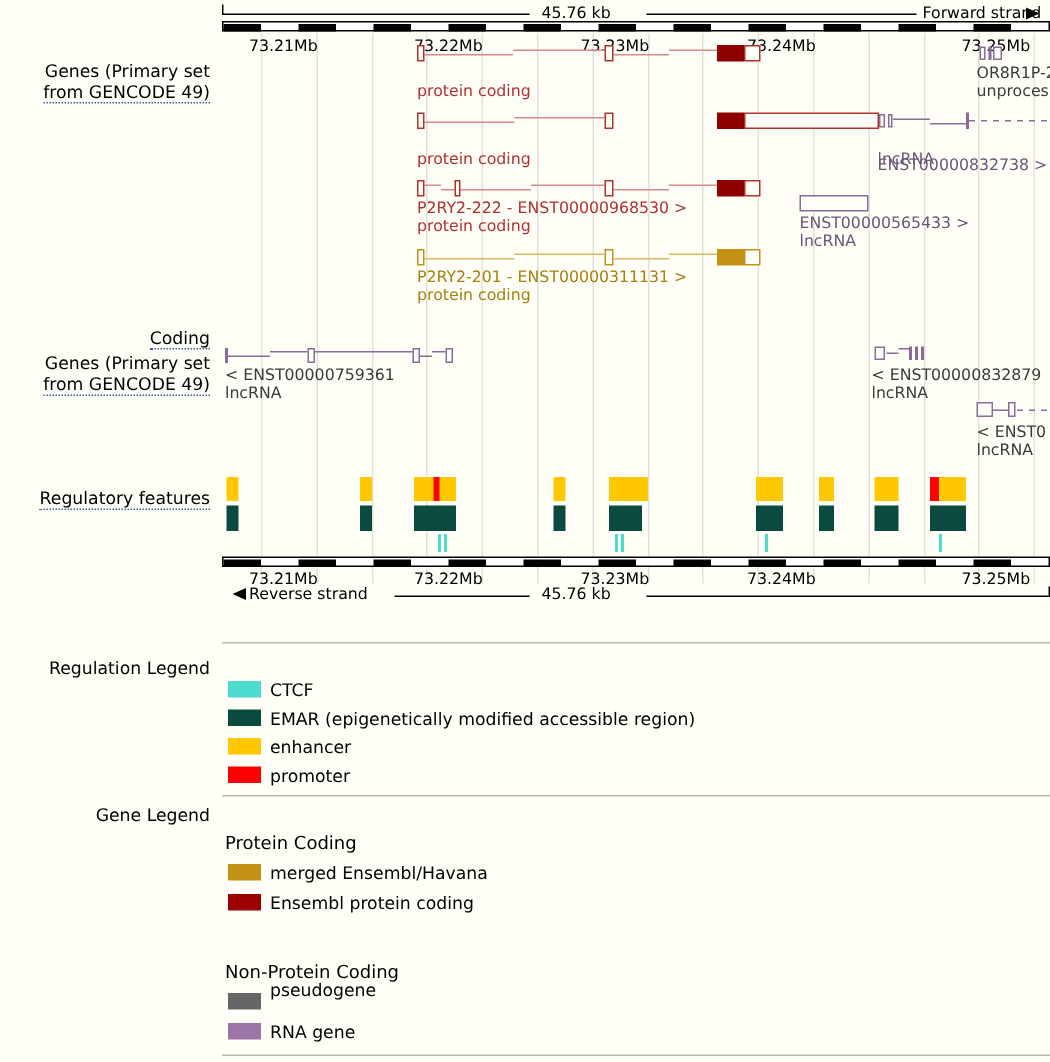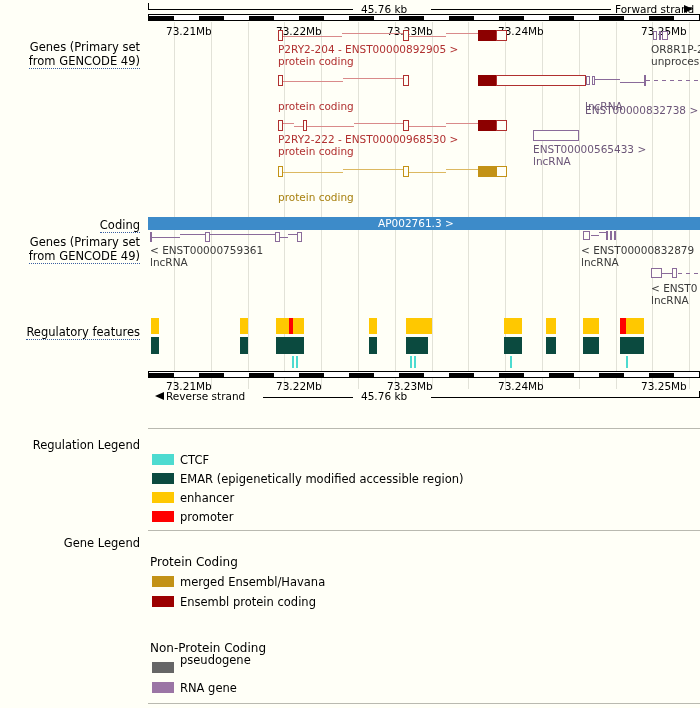--- a/index.html
+++ b/index.html
@@ -137,21 +137,20 @@
     <div class="tx" style="left:0;top:30px;width:552px;">
       <div class="intron" style="left:132px;top:6px;width:62px;background:#d98a8a;"></div>
       <div class="intron" style="left:194px;top:3px;width:65px;background:#d98a8a;"></div>
       <div class="intron" style="left:259px;top:6px;width:39px;background:#d98a8a;"></div>
       <div class="intron" style="left:298px;top:3px;width:39px;background:#d98a8a;"></div>
       <div class="exon" style="left:130px;top:0px;width:5px;height:11px;border:1px solid #b03030;background:#fffff7;"></div>
       <div class="exon" style="left:255px;top:0px;width:6px;height:11px;border:1px solid #b03030;background:#fffff7;"></div>
       <div class="exon" style="left:330px;top:0px;width:18px;height:11px;background:#8c0000;"></div>
       <div class="exon" style="left:348px;top:0px;width:11px;height:11px;border:1px solid #b03030;background:#fffff7;"></div>
     </div>
-    <div class="txlabel" style="left:130px;top:43px;color:#b03030;">P2RY2-204 - ENST00000892905 &gt;</div>
     <div class="txlabel" style="left:130px;top:55px;color:#b03030;">protein coding</div>
 
     <div class="tx" style="left:0;top:75px;width:552px;">
       <div class="intron" style="left:133px;top:6px;width:62px;background:#d98a8a;"></div>
       <div class="intron" style="left:195px;top:3px;width:62px;background:#d98a8a;"></div>
       <div class="exon" style="left:130px;top:0px;width:5px;height:11px;border:1px solid #b03030;background:#fffff7;"></div>
       <div class="exon" style="left:255px;top:0px;width:6px;height:11px;border:1px solid #b03030;background:#fffff7;"></div>
       <div class="exon" style="left:330px;top:0px;width:18px;height:11px;background:#8c0000;"></div>
       <div class="exon" style="left:348px;top:0px;width:90px;height:11px;border:1px solid #b03030;background:#fffff7;"></div>
     </div>
@@ -201,25 +200,23 @@
     <div class="tx" style="left:0;top:166px;width:552px;">
       <div class="intron" style="left:133px;top:6px;width:62px;background:#dcb861;"></div>
       <div class="intron" style="left:195px;top:3px;width:62px;background:#dcb861;"></div>
       <div class="intron" style="left:259px;top:6px;width:39px;background:#dcb861;"></div>
       <div class="intron" style="left:298px;top:3px;width:33px;background:#dcb861;"></div>
       <div class="exon" style="left:130px;top:0px;width:5px;height:11px;border:1px solid #c39216;background:#fffff7;"></div>
       <div class="exon" style="left:255px;top:0px;width:6px;height:11px;border:1px solid #c39216;background:#fffff7;"></div>
       <div class="exon" style="left:330px;top:0px;width:18px;height:11px;background:#c39216;"></div>
       <div class="exon" style="left:348px;top:0px;width:11px;height:11px;border:1px solid #c39216;background:#fffff7;"></div>
     </div>
+    <div class="txlabel" style="left:130px;top:179px;color:#a8800f;">P2RY2-201 - ENST00000311131 &gt;</div>
     <div class="txlabel" style="left:130px;top:191px;color:#a8800f;">protein coding</div>
 
-    <div class="contig" style="top:217px;">
-      <div class="contiglabel" style="left:230px;top:0;">AP002761.3 &gt;</div>
-    </div>
 
     <div class="tx" style="left:0;top:232px;width:552px;">
       <div class="intron" style="left:4px;top:5px;width:28px;background:#8a6b9a;"></div>
       <div class="intron" style="left:32px;top:2px;width:28px;background:#8a6b9a;"></div>
       <div class="intron" style="left:60px;top:2px;width:70px;background:#8a6b9a;"></div>
       <div class="intron" style="left:130px;top:5px;width:10px;background:#8a6b9a;"></div>
       <div class="intron" style="left:140px;top:2px;width:10px;background:#8a6b9a;"></div>
       <div class="exon" style="left:2px;top:0px;width:2px;height:10px;background:#8a6b9a;"></div>
       <div class="exon" style="left:57px;top:0px;width:5px;height:10px;border:1px solid #8a6b9a;background:#fffff7;"></div>
       <div class="exon" style="left:127px;top:0px;width:5px;height:10px;border:1px solid #8a6b9a;background:#fffff7;"></div>

